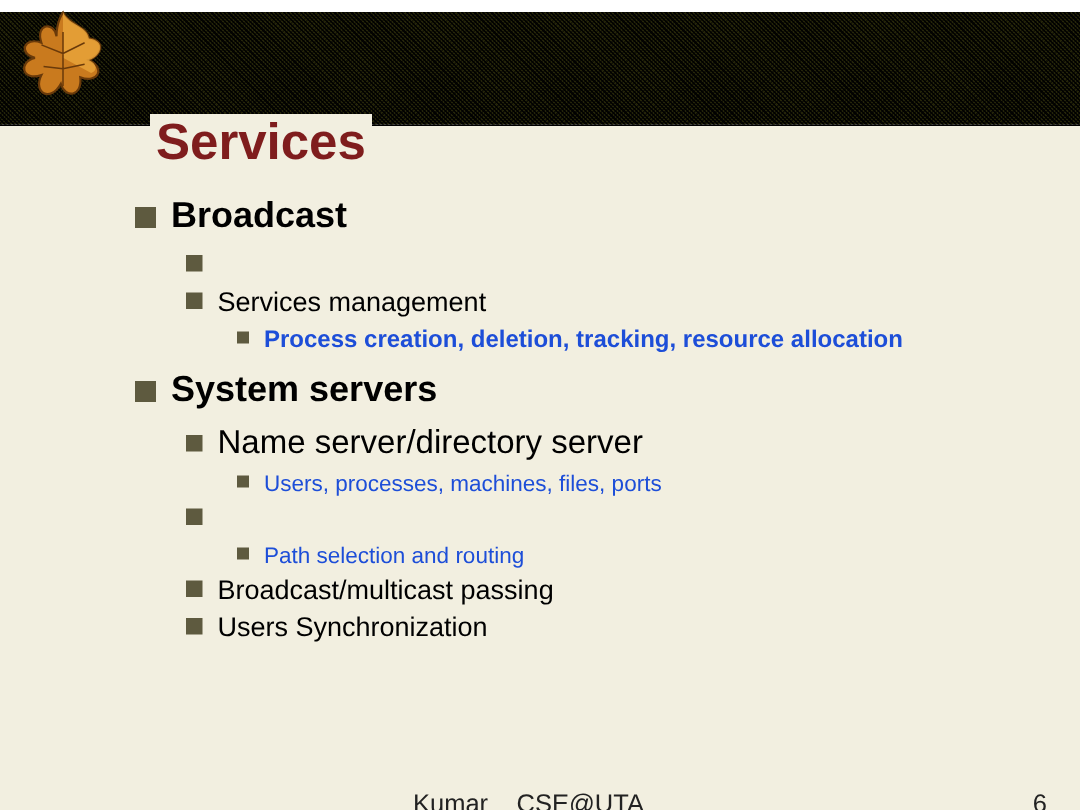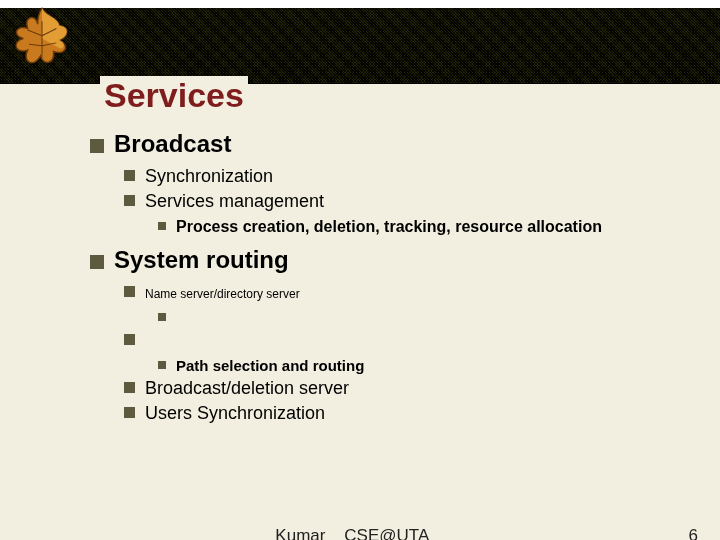--- a/index.html
+++ b/index.html
@@ -36,21 +36,21 @@
   }
   ul { list-style: none; }
   .bl { display:inline-block; background:#5e5a3f; margin-right:10px; vertical-align: 2px; }
   .bl.b1 { width:14px; height:14px; vertical-align: -1px; }
   .bl.b2 { width:11px; height:11px; vertical-align: 1px; }
   .bl.b3 { width:8px; height:8px; vertical-align: 2px; }
   .lvl1 > li { font-size:24px; font-weight:bold; color:#000; margin-bottom:10px; }
   .lvl2 { margin-left: 34px; margin-top:8px; }
   .lvl2 > li { font-size:18px; font-weight:normal; color:#000; margin-bottom:4px; }
   .lvl3 { margin-left: 34px; margin-top:6px; }
-  .lvl3 > li { font-size:16px; font-weight:bold; color:#000000; margin-bottom:4px; }
+  .lvl3 > li { font-size:16px; font-weight:bold; color:#1d4ed8; margin-bottom:4px; }
   .footer {
     position: absolute; bottom: 14px; left: 0; right: 0;
     font-size: 17px; color: #222;
   }
   .footer .center { position:absolute; left: 50%; transform: translateX(-55%); }
   .footer .pnum { position:absolute; right: 22px; }
 </style>
 </head>
 <body>
 
@@ -63,45 +63,45 @@
     <path d="M50 24 L50 74 M50 44 L30 36 M50 44 L70 34 M50 58 L32 56 M50 58 L70 54" stroke="#6a3a0a" stroke-width="1.4" fill="none"></path>
   </svg>
   <div class="title">Services</div>
 
   <div class="content">
     <ul class="lvl1">
 
       <li>
         <span class="bl b1"></span><span>Broadcast</span>
         <ul class="lvl2">
-          <li><span class="bl b2"></span><span>Synchronization</span></li>
+          <li><span class="bl b2"></span></li>
           <li><span class="bl b2"></span><span>Services management</span>
             <ul class="lvl3">
               <li><span class="bl b3"></span><span>Process creation, deletion, tracking, resource allocation</span></li>
             </ul>
           </li>
         </ul>
       </li>
 
       <li>
-        <span class="bl b1"></span><span>System routing</span>
+        <span class="bl b1"></span><span>System servers</span>
         <ul class="lvl2">
           <li style="font-weight:normal;font-size:18px;">
-            <span class="bl b2"></span><span style="font-size:12px;">Name server/directory server</span>
+            <span class="bl b2"></span><span style="font-size:22px;">Name server/directory server</span>
             <ul class="lvl3">
-              <li style="font-weight:normal;font-size:15px;"><span class="bl b3"></span></li>
+              <li style="font-weight:normal;font-size:15px;"><span class="bl b3"></span><span>Users, processes, machines, files, ports</span></li>
             </ul>
           </li>
           <li>
             <span class="bl b2"></span>
             <ul class="lvl3">
-              <li style="font-weight:bold;font-size:15px;"><span class="bl b3"></span><span>Path selection and routing</span></li>
+              <li style="font-weight:normal;font-size:15px;"><span class="bl b3"></span><span>Path selection and routing</span></li>
             </ul>
           </li>
-          <li><span class="bl b2"></span><span>Broadcast/deletion server</span></li>
+          <li><span class="bl b2"></span><span>Broadcast/multicast passing</span></li>
           <li><span class="bl b2"></span><span>Users Synchronization</span></li>
         </ul>
       </li>
 
     </ul>
   </div>
 
   <div class="footer">
     <span class="center">
       <span>Kumar</span>&nbsp;&nbsp;&nbsp;&nbsp;<span>CSE@UTA</span>

